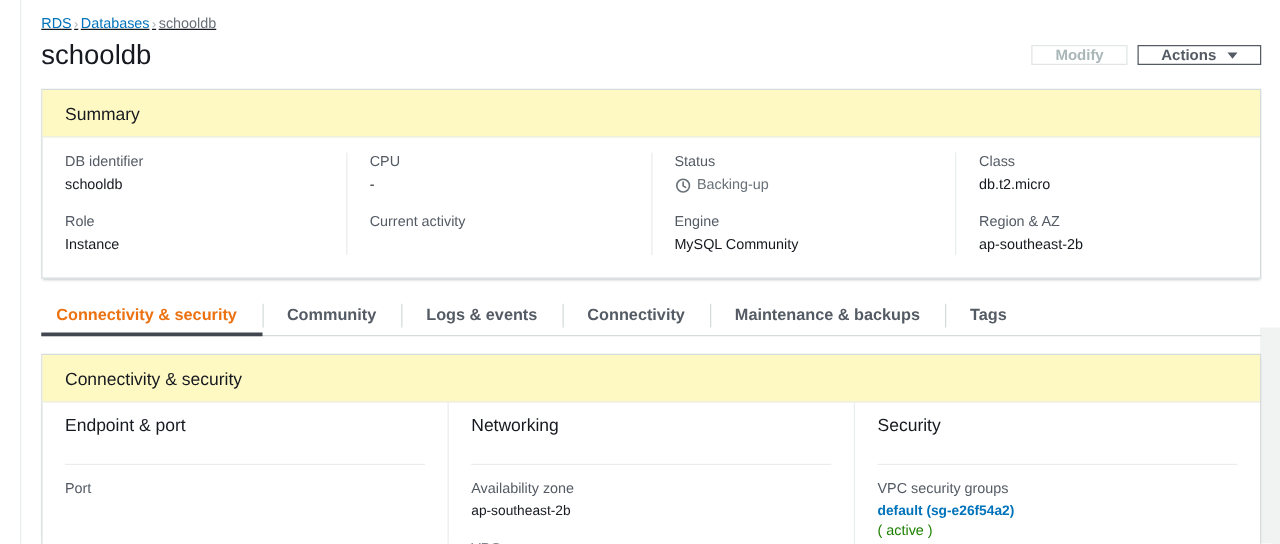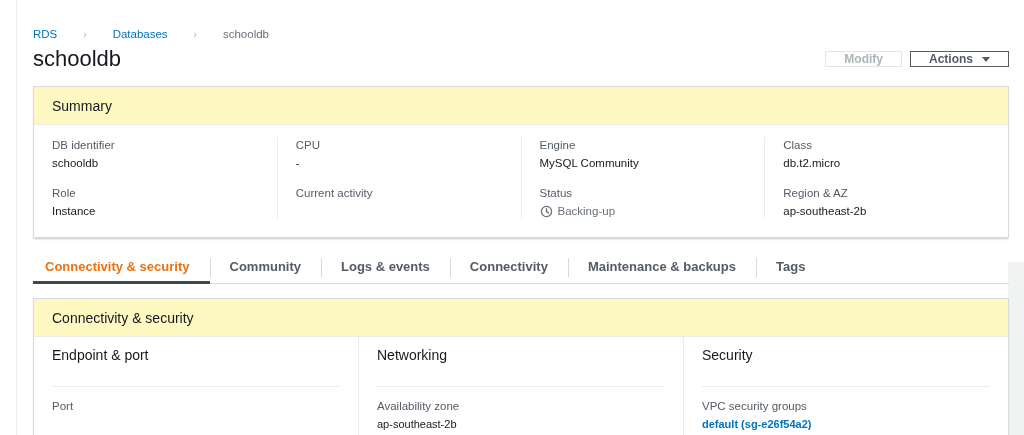--- a/index.html
+++ b/index.html
@@ -7,21 +7,21 @@
   body {
     font-family:"Liberation Sans","DejaVu Sans",sans-serif;
     background:#ffffff; color:#16191f; position:relative;
   }
   .left-rail { position:absolute; left:0; top:0; width:17px; height:435px;
     background:#ffffff; border-right:1px solid #eaeded; }
   .right-rail { position:absolute; right:0; top:262px; bottom:0; width:16px; background:#f1f3f3; }
   .page { position:absolute; left:18px; top:0; width:1006px; padding:0 15px; }
 
   
-  .breadcrumb { margin-top:28px; font-size:11.5px; display:flex; align-items:center; gap:26px; }
+  .breadcrumb { margin-top:13px; font-size:11.5px; display:flex; align-items:center; gap:2px;text-decoration:underline; }
   .breadcrumb a { color:#0073bb; text-decoration:none; cursor:pointer; }
   .breadcrumb .sep { color:#aab7b8; font-size:10px; }
   .breadcrumb .current { color:#687078; }
 
   
   .title-row { margin-top:6px; display:flex; align-items:center; justify-content:space-between; }
   h1 { font-size:22px; font-weight:400; color:#16191f; }
   .btn-group { display:flex; gap:8px; }
   .btn { font-family:inherit; font-size:12px; font-weight:700; background:#fff;
     border:1px solid #545b64; color:#545b64; border-radius:0; padding:5px 18px;
@@ -111,32 +111,32 @@
             <div class="field-label">CPU</div>
             <div class="field-value">-</div>
           </div>
           <div class="field">
             <div class="field-label">Current activity</div>
             <div class="field-value"></div>
           </div>
         </div>
         <div class="col">
           <div class="field">
-            <div class="field-label">Engine</div>
-            <div class="field-value">MySQL Community</div>
-          </div>
-          <div class="field">
             <div class="field-label">Status</div>
             <div class="field-value status">
   <svg class="clock" viewBox="0 0 16 16" width="13" height="13" aria-hidden="true">
     <circle cx="8" cy="8" r="6.25" fill="none" stroke="currentColor" stroke-width="1.6"></circle>
     <path d="M8 4.6 V8.2 L10.4 9.7" fill="none" stroke="currentColor" stroke-width="1.6" stroke-linecap="round"></path>
   </svg>
 <span>Backing-up</span>
             </div>
+          </div>
+          <div class="field">
+            <div class="field-label">Engine</div>
+            <div class="field-value">MySQL Community</div>
           </div>
         </div>
         <div class="col">
           <div class="field">
             <div class="field-label">Class</div>
             <div class="field-value">db.t2.micro</div>
           </div>
           <div class="field">
             <div class="field-label">Region &amp; AZ</div>
             <div class="field-value">ap-southeast-2b</div>

